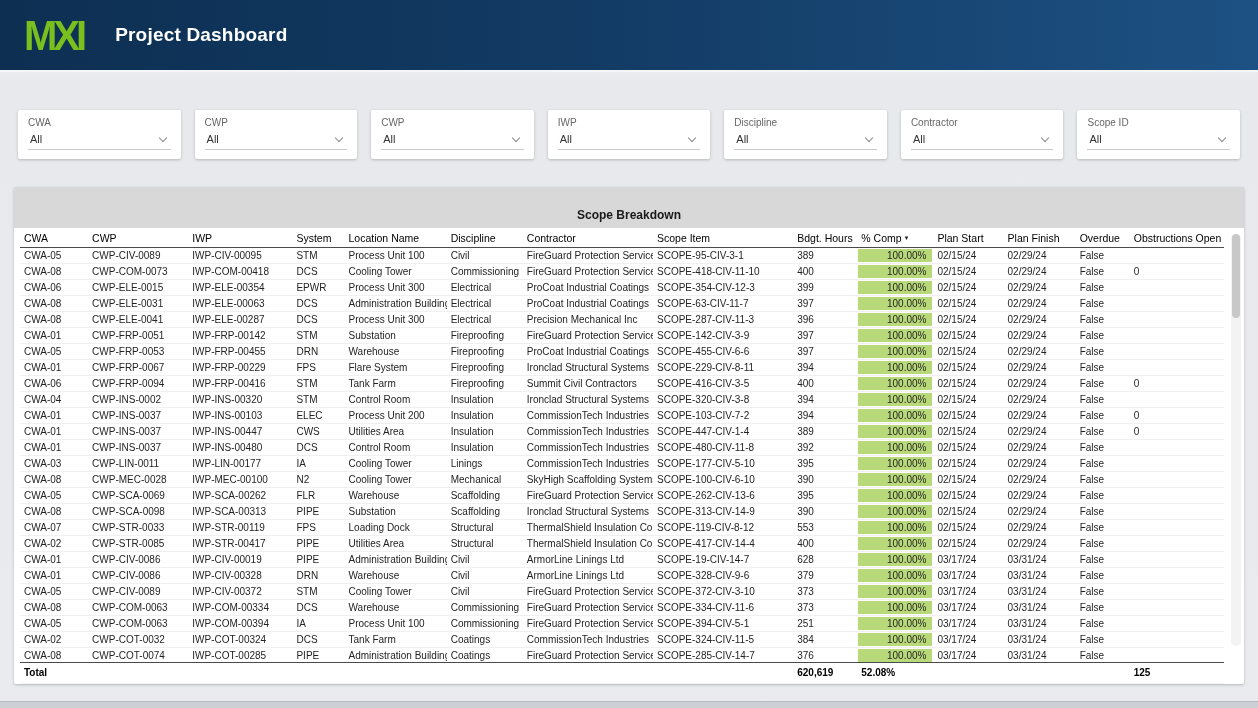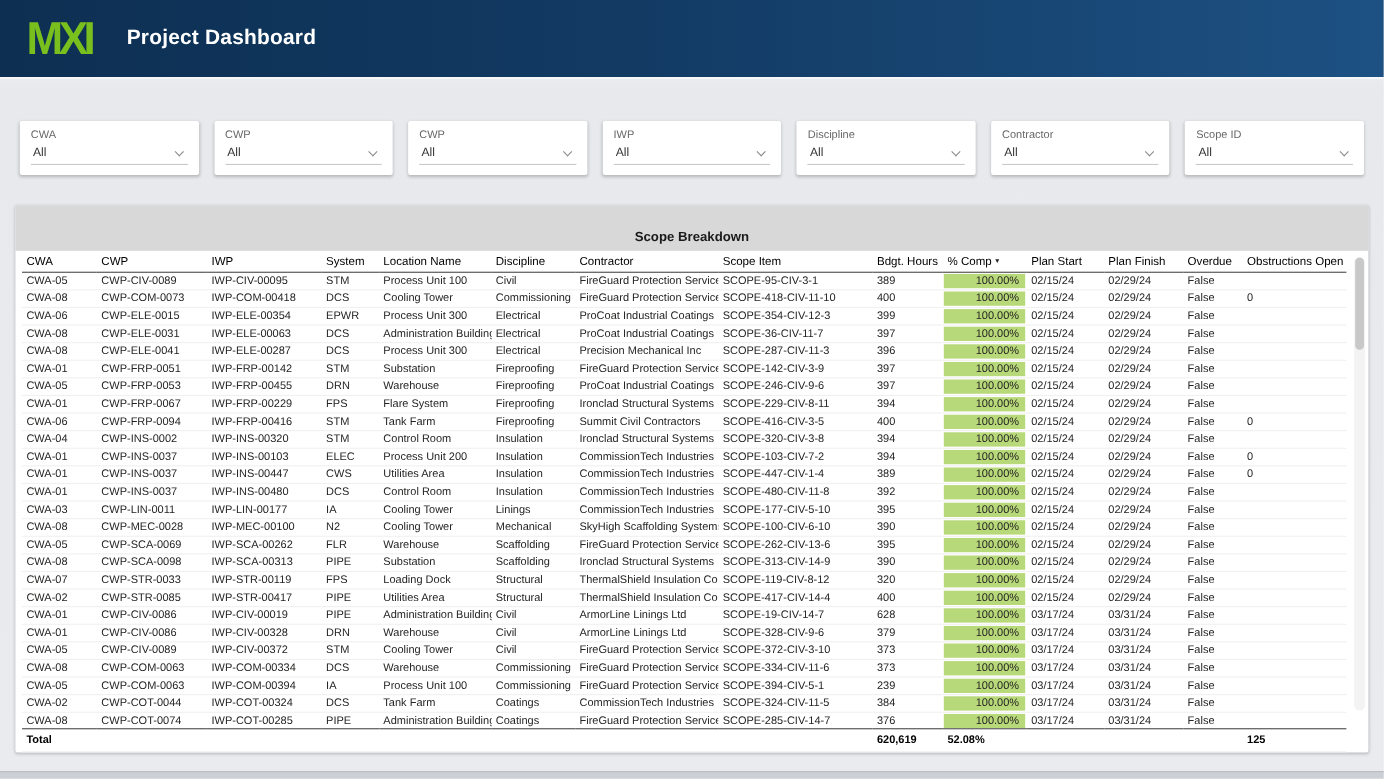--- a/index.html
+++ b/index.html
@@ -264,21 +264,21 @@
               <td class="a-c"></td>
             </tr>
             <tr>
               <td class="a-l">CWA-08</td>
               <td class="a-l">CWP-ELE-0031</td>
               <td class="a-l">IWP-ELE-00063</td>
               <td class="a-l">DCS</td>
               <td class="a-l">Administration Building</td>
               <td class="a-l">Electrical</td>
               <td class="a-l">ProCoat Industrial Coatings</td>
-              <td class="a-l">SCOPE-36-CIV-11-7</td>
+              <td class="a-l">SCOPE-63-CIV-11-7</td>
               <td class="a-r">397</td>
               <td class="bar-cell">
                 <div class="bar" style="width: calc(100% - 2px); background: rgb(184, 217, 122);"></div>
                 <div class="bar-text">100.00%</div>
               </td>
               <td class="a-l">02/15/24</td>
               <td class="a-l">02/29/24</td>
               <td class="a-l">False</td>
               <td class="a-c"></td>
             </tr>
@@ -321,21 +321,21 @@
               <td class="a-c"></td>
             </tr>
             <tr>
               <td class="a-l">CWA-05</td>
               <td class="a-l">CWP-FRP-0053</td>
               <td class="a-l">IWP-FRP-00455</td>
               <td class="a-l">DRN</td>
               <td class="a-l">Warehouse</td>
               <td class="a-l">Fireproofing</td>
               <td class="a-l">ProCoat Industrial Coatings</td>
-              <td class="a-l">SCOPE-246-CIV-9-6</td>
+              <td class="a-l">SCOPE-455-CIV-6-6</td>
               <td class="a-r">397</td>
               <td class="bar-cell">
                 <div class="bar" style="width: calc(100% - 2px); background: rgb(184, 217, 122);"></div>
                 <div class="bar-text">100.00%</div>
               </td>
               <td class="a-l">02/15/24</td>
               <td class="a-l">02/29/24</td>
               <td class="a-l">False</td>
               <td class="a-c"></td>
             </tr>
@@ -531,21 +531,21 @@
             </tr>
             <tr>
               <td class="a-l">CWA-07</td>
               <td class="a-l">CWP-STR-0033</td>
               <td class="a-l">IWP-STR-00119</td>
               <td class="a-l">FPS</td>
               <td class="a-l">Loading Dock</td>
               <td class="a-l">Structural</td>
               <td class="a-l">ThermalShield Insulation Co</td>
               <td class="a-l">SCOPE-119-CIV-8-12</td>
-              <td class="a-r">320</td>
+              <td class="a-r">553</td>
               <td class="bar-cell">
                 <div class="bar" style="width: calc(100% - 2px); background: rgb(184, 217, 122);"></div>
                 <div class="bar-text">100.00%</div>
               </td>
               <td class="a-l">02/15/24</td>
               <td class="a-l">02/29/24</td>
               <td class="a-l">False</td>
               <td class="a-c"></td>
             </tr>
             <tr>
@@ -645,33 +645,33 @@
             </tr>
             <tr>
               <td class="a-l">CWA-05</td>
               <td class="a-l">CWP-COM-0063</td>
               <td class="a-l">IWP-COM-00394</td>
               <td class="a-l">IA</td>
               <td class="a-l">Process Unit 100</td>
               <td class="a-l">Commissioning</td>
               <td class="a-l">FireGuard Protection Services</td>
               <td class="a-l">SCOPE-394-CIV-5-1</td>
-              <td class="a-r">239</td>
+              <td class="a-r">251</td>
               <td class="bar-cell">
                 <div class="bar" style="width: calc(100% - 2px); background: rgb(184, 217, 122);"></div>
                 <div class="bar-text">100.00%</div>
               </td>
               <td class="a-l">03/17/24</td>
               <td class="a-l">03/31/24</td>
               <td class="a-l">False</td>
               <td class="a-c"></td>
             </tr>
             <tr>
               <td class="a-l">CWA-02</td>
-              <td class="a-l">CWP-COT-0044</td>
+              <td class="a-l">CWP-COT-0032</td>
               <td class="a-l">IWP-COT-00324</td>
               <td class="a-l">DCS</td>
               <td class="a-l">Tank Farm</td>
               <td class="a-l">Coatings</td>
               <td class="a-l">CommissionTech Industries</td>
               <td class="a-l">SCOPE-324-CIV-11-5</td>
               <td class="a-r">384</td>
               <td class="bar-cell">
                 <div class="bar" style="width: calc(100% - 2px); background: rgb(184, 217, 122);"></div>
                 <div class="bar-text">100.00%</div>

